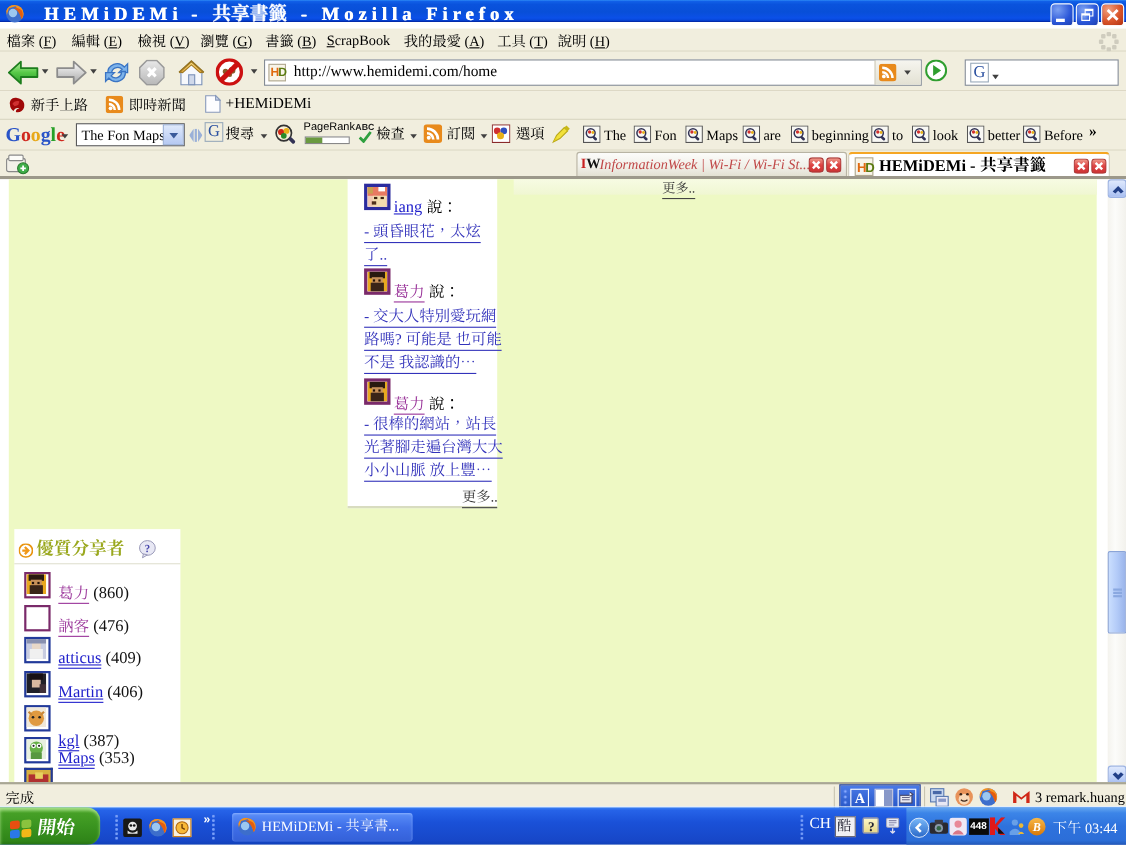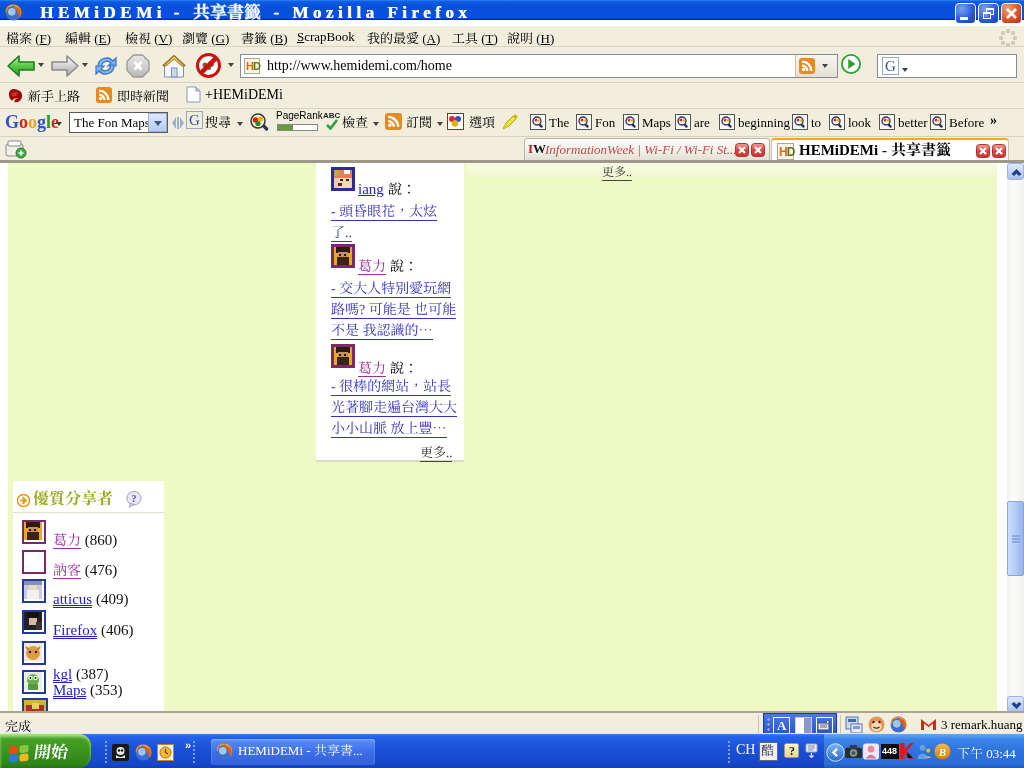--- a/index.html
+++ b/index.html
@@ -426,21 +426,21 @@
     <div class="ab" style="left:8px;top:0;width:989px;height:548px;background:#eef9c4"></div>
     <div class="ab" style="left:467px;top:0;width:530px;height:14px;background:linear-gradient(#f7fbe3,#f0f7d2)"></div>
     <span class="ab" style="left:602px;top:-1px;border-bottom:1px solid #444"><svg class="ck" width="30" height="11">
         <g fill="#333" transform="translate(0,11) scale(0.0120)">
           <use href="#q36" x="0"></use>
           <use href="#q37" x="1000"></use>
           <use href="#q38" x="2000"></use>
           <use href="#q38" x="2250"></use>
         </g>
       </svg></span>
-    <div class="ab" style="left:316px;top:0;width:148px;height:299px;background:#fff;border-bottom:2px solid #d8dcc0">
+    <div class="ab" style="left:316px;top:0;width:136px;height:299px;background:#fff;border-bottom:2px solid #d8dcc0">
       <div class="ab" style="left:15px;top:4px;width:24px;height:24px;border:3px solid #2b2b9e;background:#fff"><svg width="18" height="18" viewBox="0 0 18 18">
           <rect width="18" height="18" fill="#f0c8b0"></rect>
           <rect x="0" y="0" width="18" height="8" fill="#e87a62"></rect>
           <rect x="10" y="0" width="6" height="4" fill="#fff"></rect>
           <rect x="0" y="0" width="5" height="6" fill="#c8a050"></rect>
           <rect x="5" y="8" width="12" height="10" fill="#f2dcae"></rect>
           <rect x="6" y="9" width="3" height="2" fill="#3a2010"></rect>
           <rect x="12" y="9" width="3" height="2" fill="#3a2010"></rect>
           <rect x="4" y="13" width="4" height="3" fill="#50301a"></rect>
         </svg></div>
@@ -645,21 +645,21 @@
           <rect x="3" y="9" width="12" height="9" fill="#f0f0f0"></rect>
           <rect x="0" y="0" width="18" height="4" fill="#8890b0"></rect>
         </svg></div>
       <span class="ab" style="left:40px;top:109px;white-space:nowrap"><span style="border-bottom:1px solid #2222cc"><a class="lk ser" style="font-size:15px;color:#2222cc">atticus</a></span><span class="ser" style="font-size:15px;color:#111"> (409)</span></span>
       <div class="ab" style="left:9px;top:129px;width:24px;height:24px;border:2px solid #223a9a;background:#fff"><svg width="18" height="18" viewBox="0 0 18 18">
           <rect width="18" height="18" fill="#202028"></rect>
           <rect x="5" y="4" width="8" height="9" fill="#d8b8a0"></rect>
           <rect x="3" y="0" width="12" height="6" fill="#181014"></rect>
           <rect x="12" y="10" width="6" height="8" fill="#403038"></rect>
         </svg></div>
-      <span class="ab" style="left:40px;top:140px;white-space:nowrap"><span style="border-bottom:1px solid #2222cc"><a class="lk ser" style="font-size:15px;color:#2222cc">Firefox</a></span><span class="ser" style="font-size:15px;color:#111"> (406)</span></span>
+      <span class="ab" style="left:40px;top:140px;white-space:nowrap"><span style="border-bottom:1px solid #2222cc"><a class="lk ser" style="font-size:15px;color:#2222cc">Martin</a></span><span class="ser" style="font-size:15px;color:#111"> (406)</span></span>
       <div class="ab" style="left:9px;top:160px;width:24px;height:24px;border:2px solid #223a9a;background:#fff"><svg width="18" height="18" viewBox="0 0 18 18">
           <rect width="18" height="18" fill="#f0e8d8"></rect>
           <circle cx="9" cy="10" r="7" fill="#e09a40"></circle>
           <circle cx="6" cy="9" r="1.2" fill="#222"></circle>
           <circle cx="12" cy="9" r="1.2" fill="#222"></circle>
           <path d="M2 4 L5 7 M16 4 L13 7" stroke="#c8883a" stroke-width="2"></path>
         </svg></div>
       <span class="ab" style="left:40px;top:184px;white-space:nowrap"><span style="border-bottom:1px solid #2222cc"><a class="lk ser" style="font-size:15px;color:#2222cc">kgl</a></span><span class="ser" style="font-size:15px;color:#111"> (387)</span></span>
       <div class="ab" style="left:9px;top:189px;width:24px;height:24px;border:2px solid #223a9a;background:#fff"><svg width="18" height="18" viewBox="0 0 18 18">
           <rect width="18" height="18" fill="#e8f0e0"></rect>

